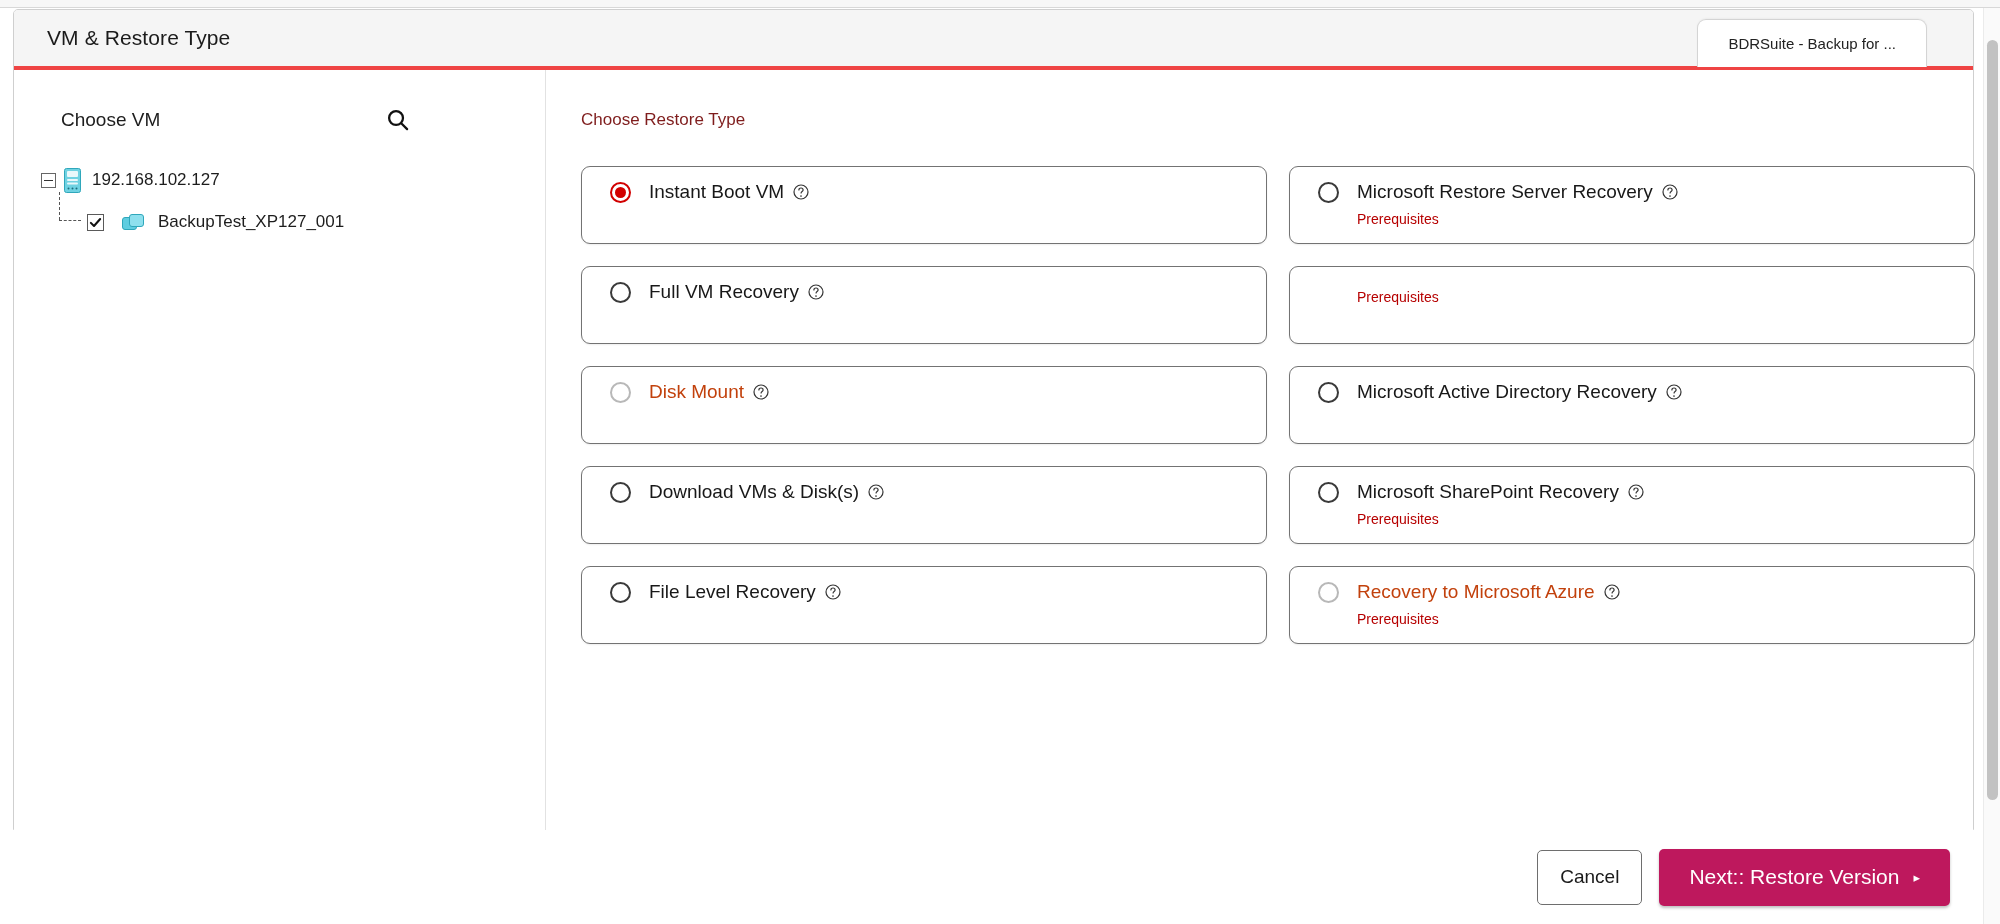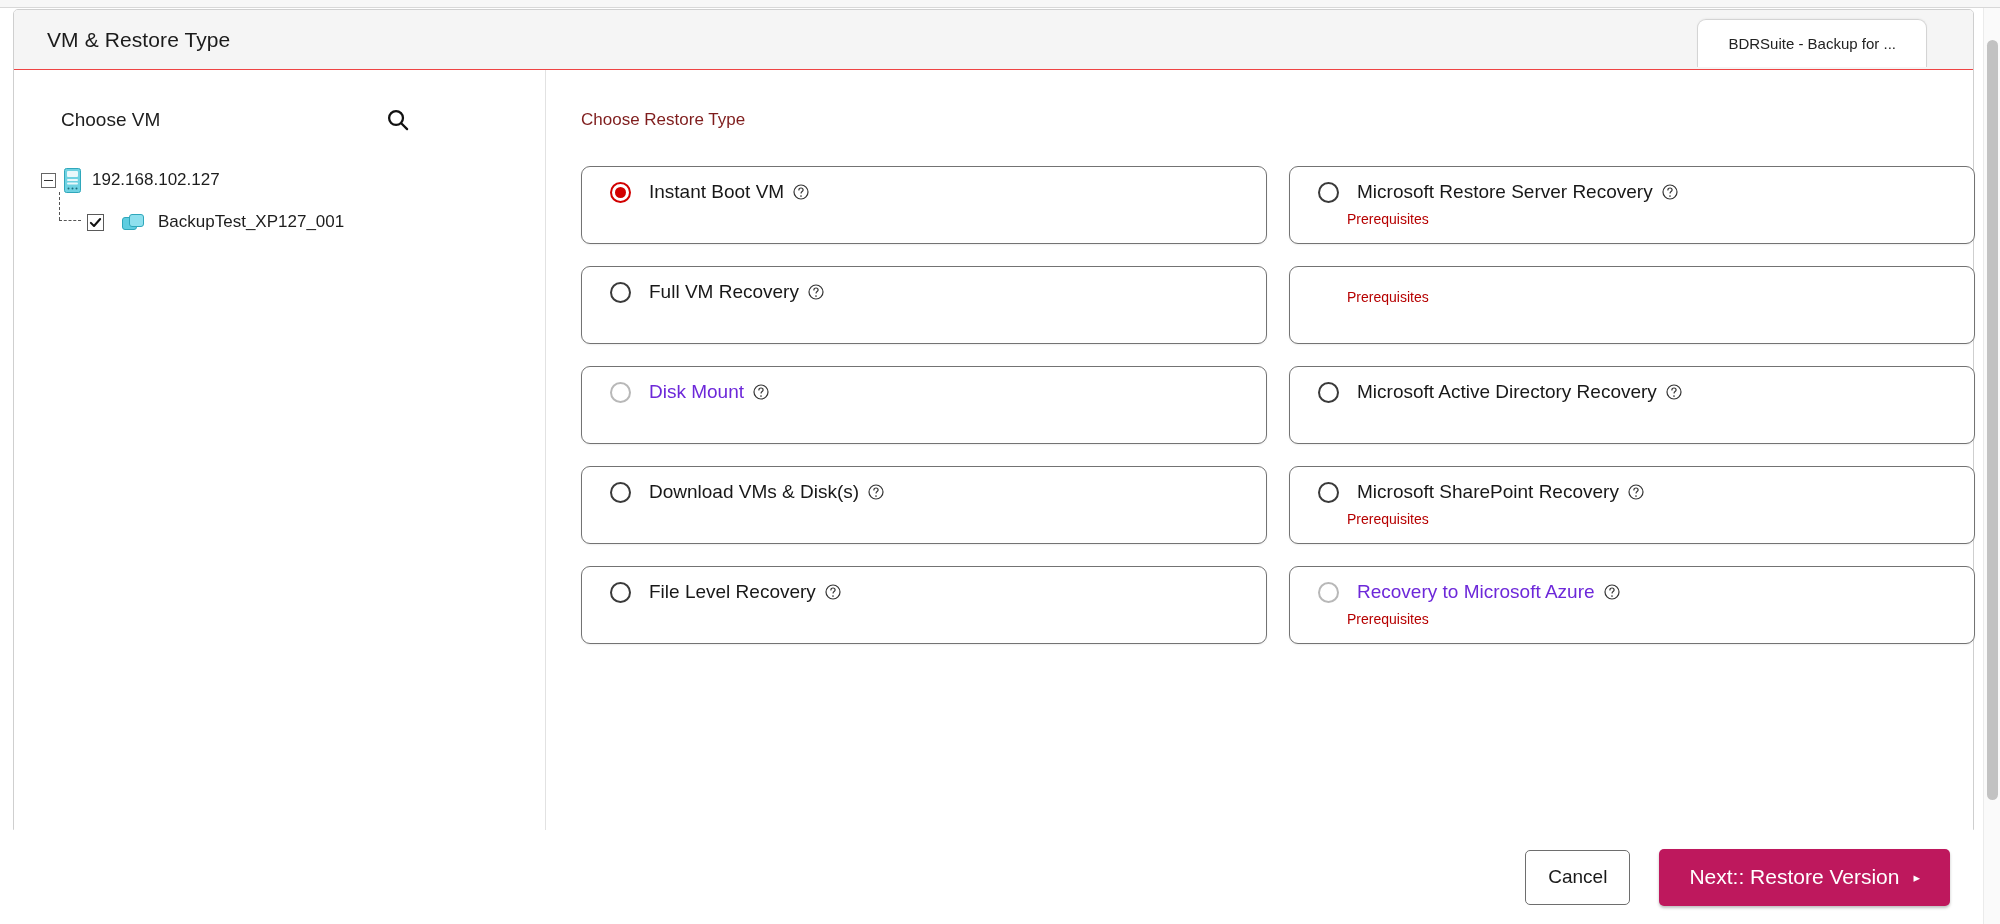--- a/index.html
+++ b/index.html
@@ -39,21 +39,21 @@
     border: 1px solid #cfcfcf;
     border-radius: 5px 5px 0 0;
     overflow: visible;
   }
 
   
   .titlebar {
     position: relative;
     height: 60px;
     background: #f5f5f5;
-    border-bottom: 1px solid #ef4444;
+    border-bottom: 4px solid #ef4444;
     border-radius: 4px 4px 0 0;
   }
 
   .titlebar-title {
     position: absolute;
     left: 33px;
     top: 50%;
     transform: translateY(-50%);
     font-size: 21px;
     color: #1b1b1b;
@@ -260,52 +260,52 @@
     background: #d10000;
     display: block;
   }
   .radio.disabled { border-color: #b8b8b8; }
 
   .option-label {
     font-size: 19px;
     color: #181818;
     white-space: nowrap;
   }
-  .option-label.disabled { color: #6d28d9; }
+  .option-label.disabled { color: #c2410c; }
 
   .help-icon {
     margin-left: 9px;
     display: inline-flex;
     align-items: center;
     cursor: pointer;
   }
 
   .prereq-link {
     margin-top: 8px;
-    margin-left: 29px;
+    margin-left: 39px;
     font-size: 14px;
     color: #b60000;
     cursor: pointer;
     display: inline-block;
     white-space: nowrap;
   }
 
   
   .footer {
     position: absolute;
     left: 0;
     top: 830px;
     width: 1987px;
     height: 94px;
     background: #ffffff;
     display: flex;
     align-items: center;
     justify-content: flex-end;
     padding-right: 37px;
-    gap: 29px;
+    gap: 17px;
   }
 
   .btn-cancel {
     min-width: 103px;
     height: 55px;
     padding: 0 22px;
     background: #ffffff;
     border: 1px solid #6e6e6e;
     border-radius: 5px;
     font-size: 19px;

